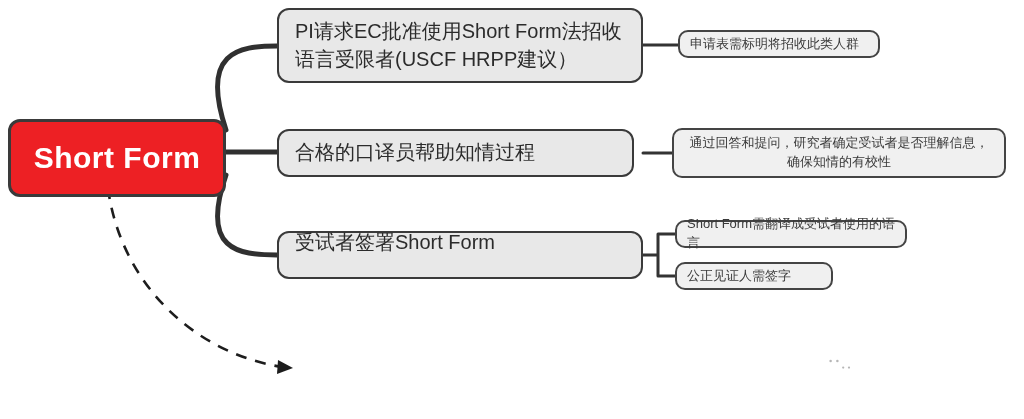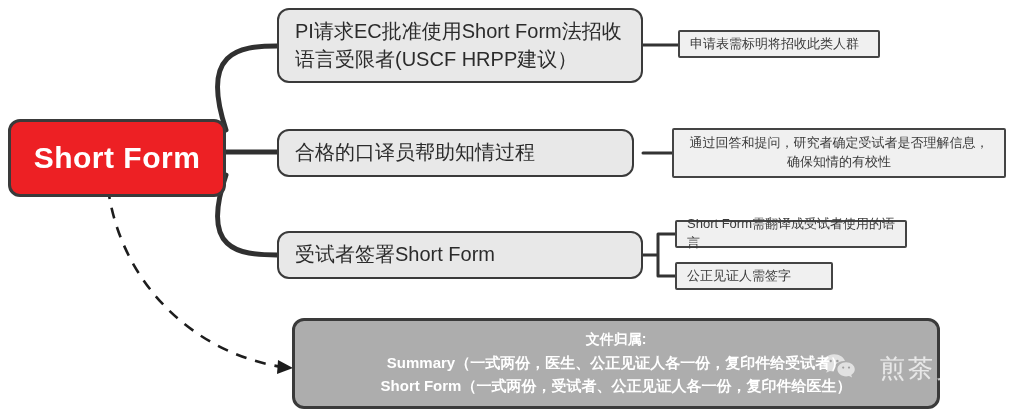--- a/index.html
+++ b/index.html
@@ -62,28 +62,28 @@
     padding: 20px 16px;
     z-index: 5;
   }
   .branch-label {
     color: #2b2b2b;
     font-size: 20px;
     line-height: 1.38;
   }
   #branch-1 { left: 277px; top: 8px;   width: 366px; height: 75px; }
   #branch-2 { left: 277px; top: 129px; width: 357px; height: 48px; }
-  #branch-3 { left: 277px; top: 231px; width: 366px; height: 48px; }
+  #branch-3 { left: 277px; top: 231px; width: 366px; height: 48px; align-items: flex-end; }
 
   
   .note-node {
     position: absolute;
     background: #F0F0F0;
     border: 2px solid #444444;
-    border-radius: 2px;
+    border-radius: 10px;
     box-sizing: border-box;
     display: flex;
     align-items: center;
     padding: 3px 10px;
     z-index: 5;
   }
   .note-label {
     color: #3a3a3a;
     font-size: 13px;
     line-height: 1.45;
@@ -187,25 +187,20 @@
   </div>
 
   <div class="note-node" id="note-3">
     <span class="note-label">Short Form需翻译成受试者使用的语言</span>
   </div>
 
   <div class="note-node" id="note-4">
     <span class="note-label">公正见证人需签字</span>
   </div>
 
-  <div id="summary-box">
-    <div class="summary-line title">文件归属:</div>
-    <div class="summary-line">Summary（一式两份，医生、公正见证人各一份，复印件给受试者）</div>
-    <div class="summary-line">Short Form（一式两份，受试者、公正见证人各一份，复印件给医生）</div>
-  </div>
 
   <div id="watermark">
     <span>
       <svg width="34" height="28" viewBox="0 0 34 28" xmlns="http://www.w3.org/2000/svg">
         <g fill="#ffffff" opacity="0.88">
           <path d="M12.2 1.2C6.1 1.2 1.2 5.1 1.2 9.9c0 2.7 1.6 5.1 4.1 6.7l-1 3.1 3.6-1.8c1.1.3 2.2.5 3.3.5.3 0 .6 0 .9-.03-.2-.66-.3-1.34-.3-2.04 0-4.6 4.5-8.3 10.1-8.3.37 0 .73.02 1.09.06C21.9 4.2 17.6 1.2 12.2 1.2z"></path>
           <path d="M32.8 16.3c0-3.9-3.9-7.1-8.7-7.1s-8.7 3.2-8.7 7.1c0 3.9 3.9 7.1 8.7 7.1 1 0 2-.14 2.9-.4l3.1 1.6-.86-2.7c2.1-1.3 3.56-3.3 3.56-5.6z"></path>
         </g>
         <g fill="#9a9a9a">
           <circle cx="8.6" cy="8.1" r="1.25"></circle>

